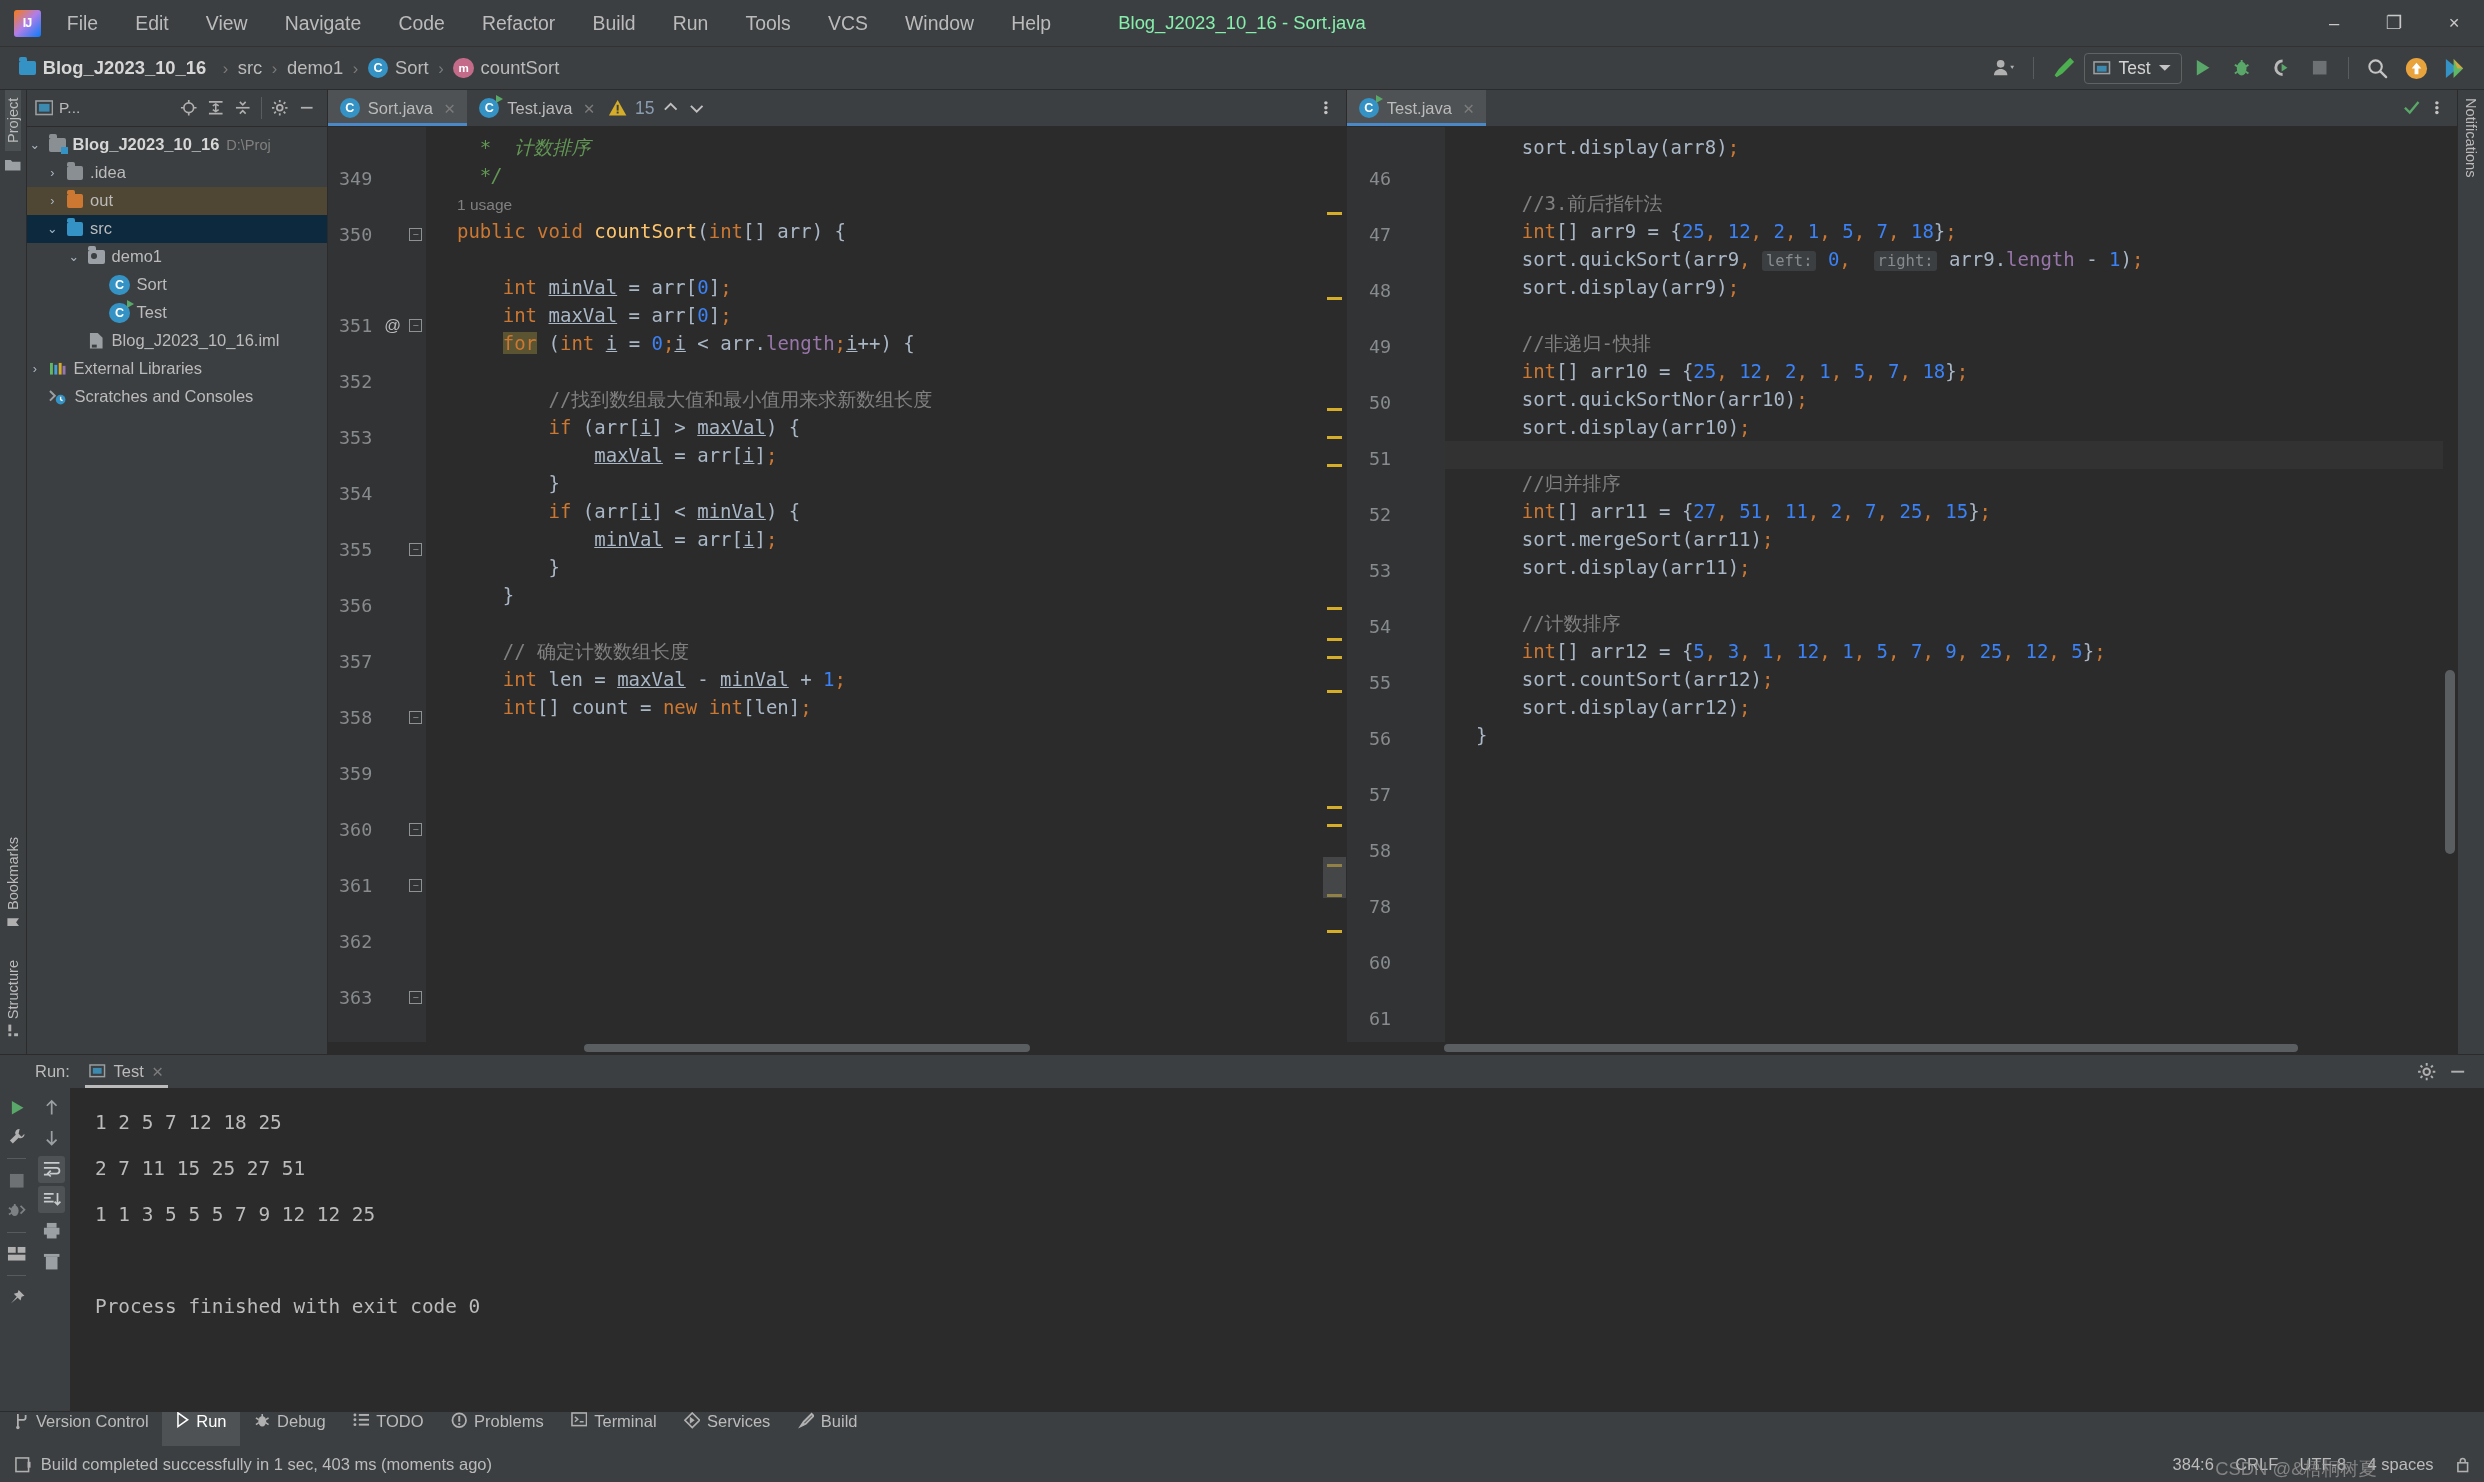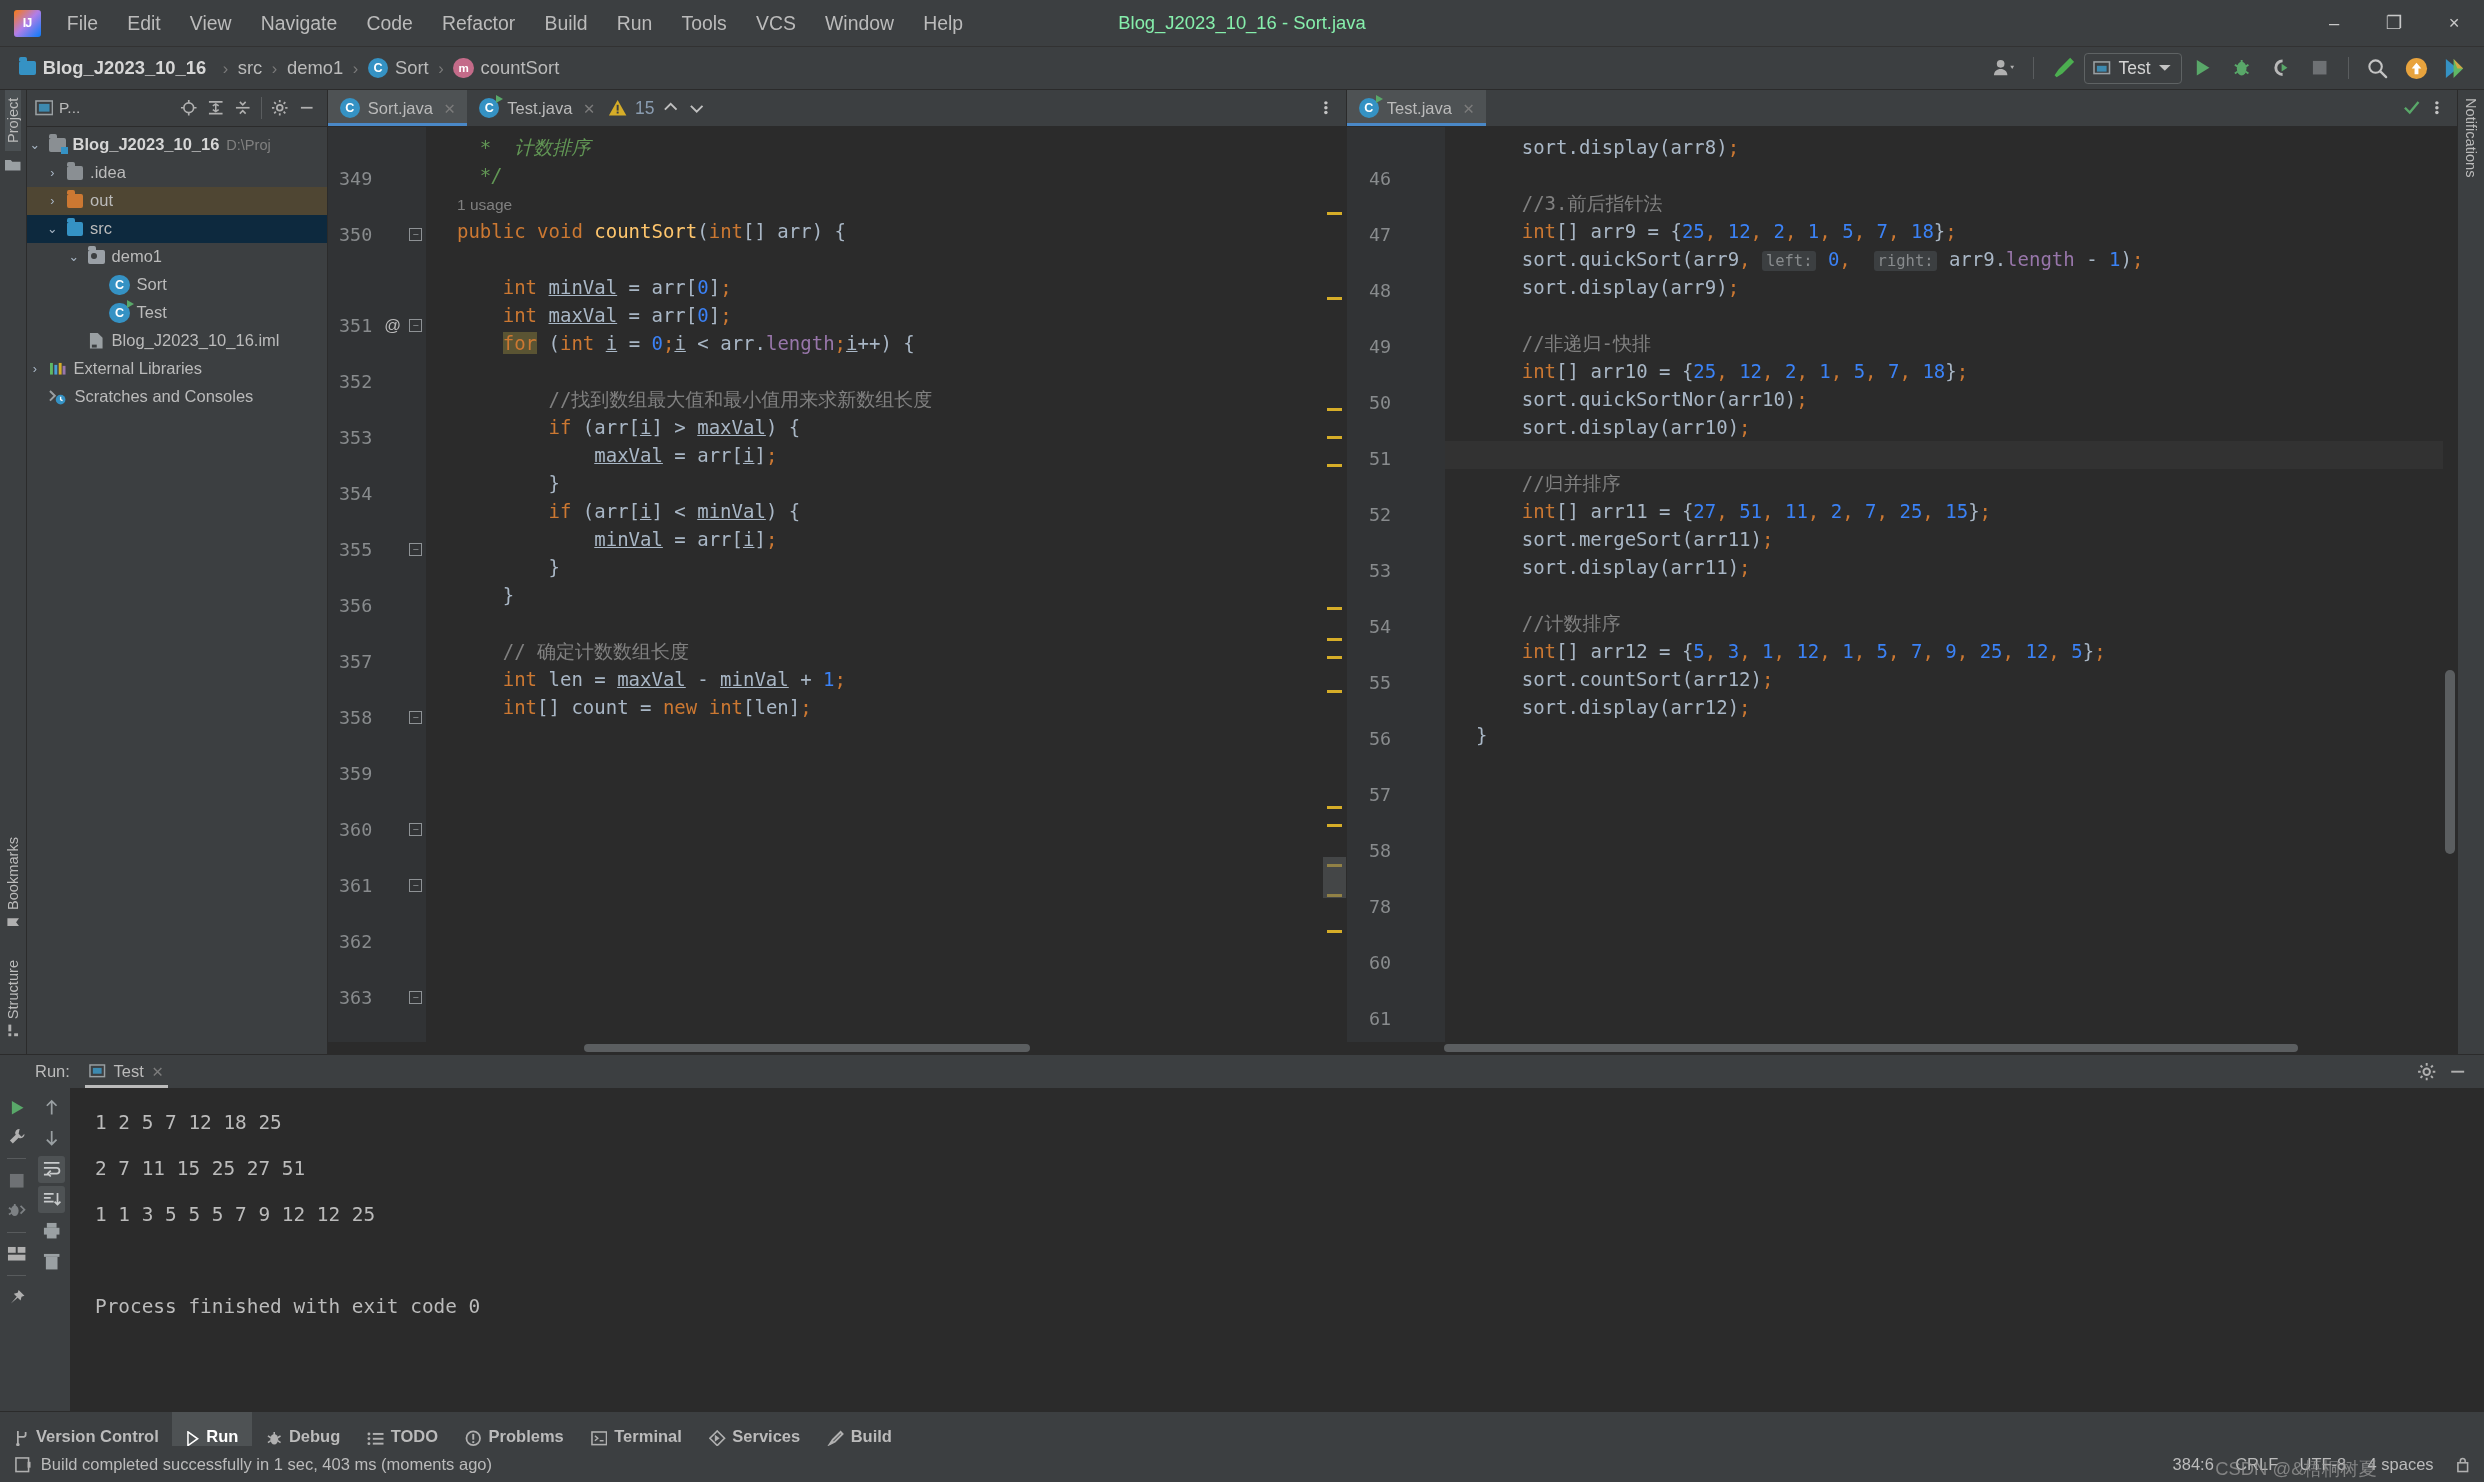--- a/index.html
+++ b/index.html
@@ -8,21 +8,21 @@
   .app { width:2484px; height:1483px; display:flex; flex-direction:column;
          background:#3c3f41; color:#bbbbbb; }
 
   
   .titlebar { height:47px; background:#3c3f41; display:flex; align-items:center;
               position:relative; flex:0 0 47px; border-bottom:1px solid #323232; }
   .ij-logo { width:27px; height:27px; margin-left:13.6px; margin-right:13.6px;
              border-radius:2.9px; background:linear-gradient(135deg,#f97a12 0%,#b07ee7 48%,#087cfa 100%);
              display:flex; align-items:center; justify-content:center;
              font-size:12.6px; color:#fff; font-weight:bold; letter-spacing:-1px; }
-  .menubar { display:flex; align-items:center; gap:4px; }
+  .menubar { display:flex; align-items:center; gap:12px; }
   .menu-item { padding:3.9px 12.6px; font-size:19.4px; color:#bbbbbb; cursor:default; }
   .win-title { position:absolute; left:0; right:0; text-align:center; font-size:18.4px;
                color:#86efac; pointer-events:none; }
   .win-btns { margin-left:auto; display:flex; align-items:center; }
   .win-btn { width:60px; height:47px; display:flex; align-items:center; justify-content:center;
              font-size:18.4px; color:#c8c8c8; }
 
   
   .navbar { height:43px; flex:0 0 43px; background:#3c3f41; display:flex; align-items:center;
             padding-left:13.6px; border-bottom:1px solid #2b2b2b; }
@@ -143,21 +143,21 @@
   .rt-ico.on { background:#4e5254; border-radius:2.9px; }
   .rt-sep { width:19.4px; height:1px; background:#585b5d; margin:4.9px 0; }
   .console { flex:1; background:#2b2b2b; padding:11.6px 0 0 25px; font-family:"DejaVu Sans Mono", monospace;
              font-size:19.4px; color:#bbbbbb; overflow:hidden; }
   .conline { height:46px; line-height:46px; white-space:pre; }
   .run-head-actions { margin-left:auto; display:flex; align-items:center; gap:5.8px; padding-right:13.6px; }
 
   
   .toolwinbar { height:35px; flex:0 0 35px; background:#3c3f41; display:flex; align-items:stretch;
                 border-top:1px solid #2b2b2b; }
-  .twb { display:flex; align-items:flex-end; gap:6.8px; padding:0 13.6px; font-size:16.5px; color:#bbbbbb;font-weight:bold; }
+  .twb { display:flex; align-items:flex-start; gap:6.8px; padding:0 13.6px; font-size:16.5px; color:#bbbbbb; }
   .twb.active { background:#4e5254; color:#ffffff; }
   .statusbar { height:37px; flex:0 0 37px; background:#3c3f41; display:flex; align-items:center;
                padding:0 13.6px; font-size:16.5px; color:#bbbbbb; gap:9.7px; position:relative; }
   .status-right { margin-left:auto; display:flex; align-items:center; gap:21.3px; color:#bbbbbb; }
   .watermark { position:absolute; right:107px; bottom:1.9px; color:#9a9a9a; opacity:.75;
                font-size:18.4px; white-space:nowrap; }
   svg { display:block; }
 </style>
 </head>
 <body>

